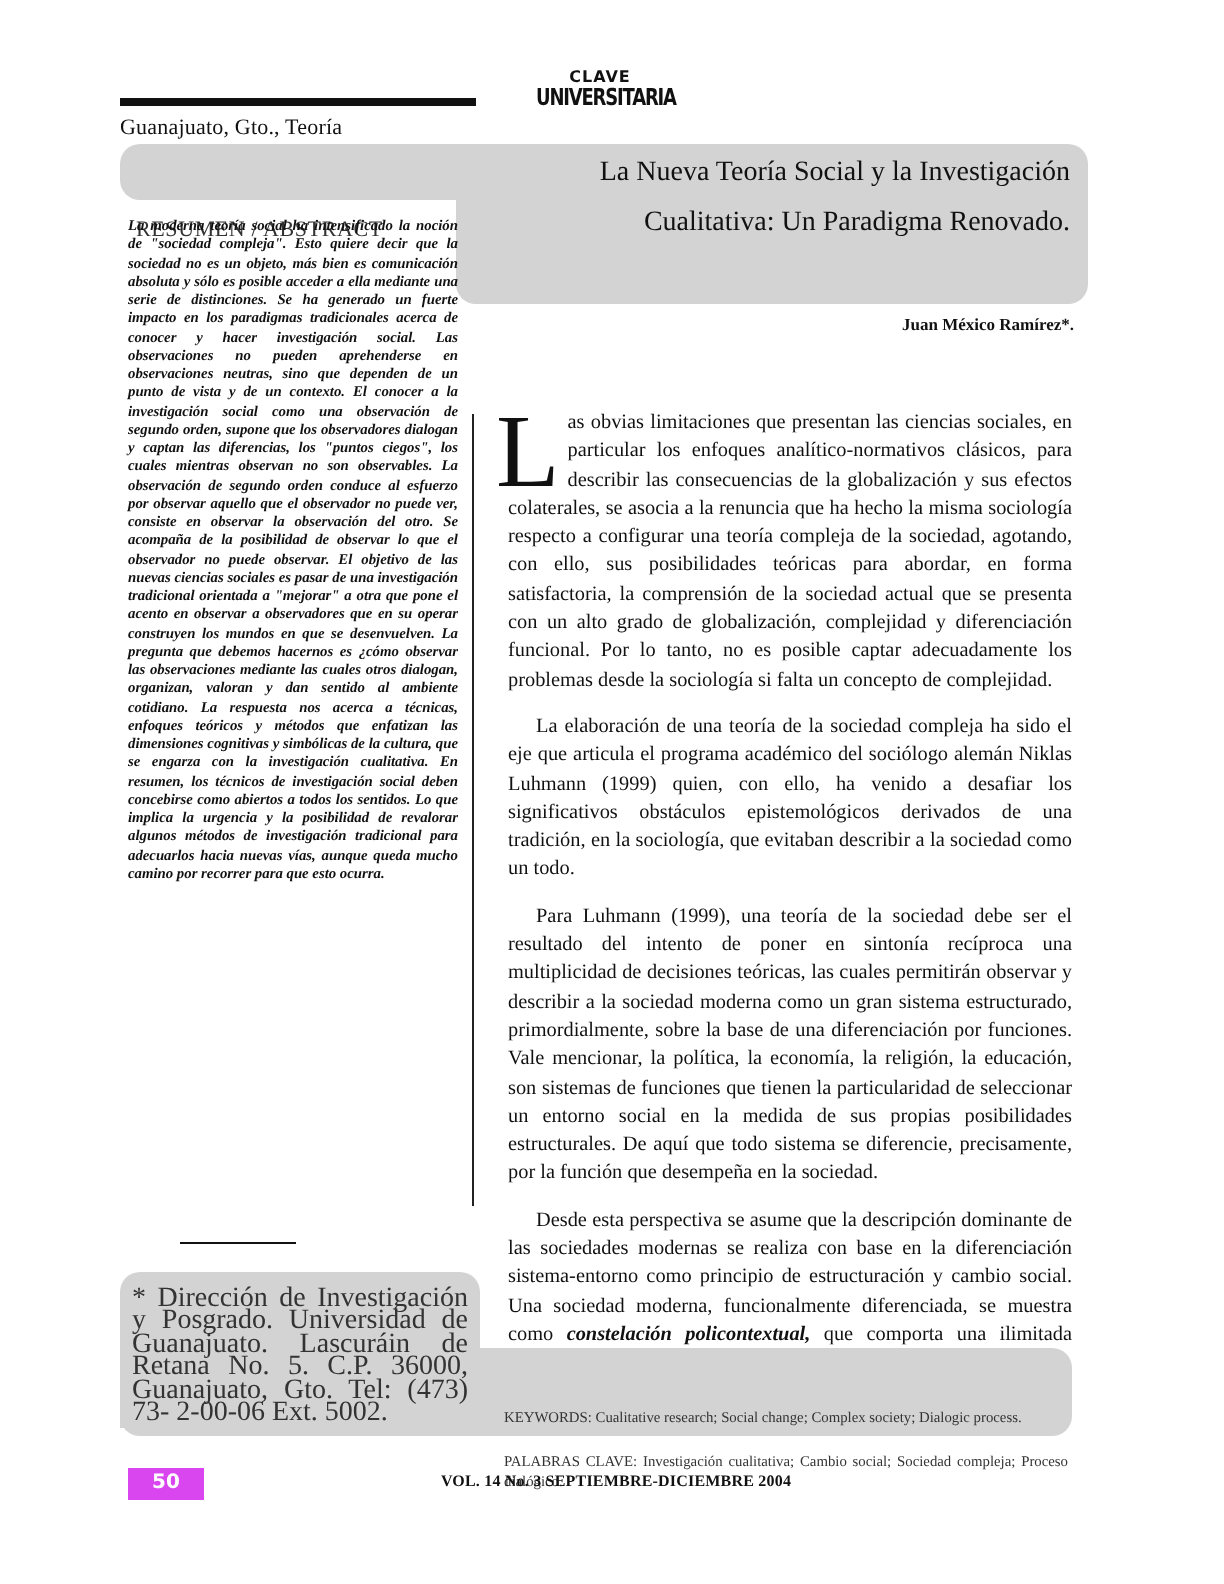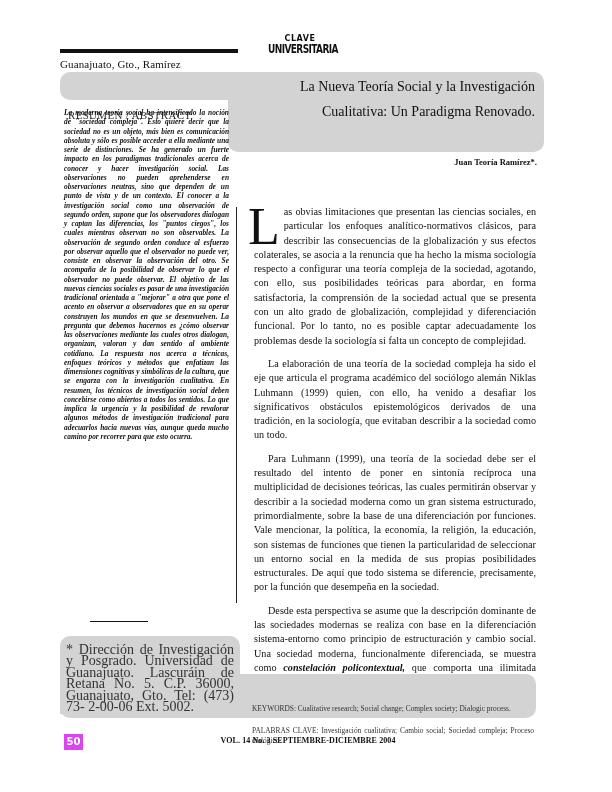--- a/index.html
+++ b/index.html
@@ -41,41 +41,41 @@
   #fn-rule { left: 90px; top: 621px; width: 58px; height: 1px; background: #111; }
   #footnote-box { left: 60px; top: 636px; width: 180px; height: 78px; background: #d3d3d3; border-radius: 10px 10px 0 0; }
   #footnote { left: 66px; top: 644px; width: 168px; font-size: 14px; line-height: 11.4px; color: #333; text-align: justify; }
 
   
   #kw-box { left: 60px; top: 674px; width: 476px; height: 44px; background: #d3d3d3; border-radius: 0 10px 10px 10px; }
   #keywords-es { left: 252px; top: 678px; width: 282px; font-size: 7.4px; line-height: 9.5px; color: #333; text-align: justify; margin-top: 48px; }
   #keywords-en { left: 252px; top: 704px; width: 282px; font-size: 7.4px; color: #333; text-align: left; white-space: nowrap; }
 
   
-  #page-num { left: 64px; top: 734px; width: 19px; height: 16px; background: #d946ef; color: #fff;
+  #page-num { left: 64px; top: 734px; width: 38px; height: 16px; background: #d946ef; color: #fff;
               font-family: "DejaVu Sans", sans-serif; font-weight: bold; font-size: 10px; text-align: center; line-height: 16px; }
   #issue { left: 178px; top: 736px; width: 260px; text-align: center; font-size: 8px; font-weight: bold; letter-spacing: 0.1px; }
   em.ital { font-style: italic; font-weight: bold; }
 </style>
 </head>
 <body>
 
 <div id="top-rule" class="abs"></div>
-<div id="location" class="abs">Guanajuato, Gto., Ramírez</div>
+<div id="location" class="abs">Guanajuato, Gto., Teoría</div>
 <div id="logo" class="abs">
   <div class="l1">CLAVE</div>
   <div class="l2">UNIVERSITARIA</div>
 </div>
 
 <div id="gray-top" class="abs"></div>
 <div id="gray-title" class="abs"></div>
 <div id="abstract-label" class="abs">RESUMEN / ABSTRACT</div>
 
 <div id="title" class="abs">La Nueva Teoría Social y la Investigación Cualitativa: Un Paradigma Renovado.</div>
-<div id="author" class="abs">Juan Teoría Ramírez*.</div>
+<div id="author" class="abs">Juan México Ramírez*.</div>
 
 <div id="abstract" class="abs">La moderna teoría social ha intensificado la noción de "sociedad compleja". Esto quiere decir que la sociedad no es un objeto, más bien es comunicación absoluta y sólo es posible acceder a ella mediante una serie de distinciones. Se ha generado un fuerte impacto en los paradigmas tradicionales acerca de conocer y hacer investigación social. Las observaciones no pueden aprehenderse en observaciones neutras, sino que dependen de un punto de vista y de un contexto. El conocer a la investigación social como una observación de segundo orden, supone que los observadores dialogan y captan las diferencias, los "puntos ciegos", los cuales mientras observan no son observables. La observación de segundo orden conduce al esfuerzo por observar aquello que el observador no puede ver, consiste en observar la observación del otro. Se acompaña de la posibilidad de observar lo que el observador no puede observar. El objetivo de las nuevas ciencias sociales es pasar de una investigación tradicional orientada a "mejorar" a otra que pone el acento en observar a observadores que en su operar construyen los mundos en que se desenvuelven. La pregunta que debemos hacernos es ¿cómo observar las observaciones mediante las cuales otros dialogan, organizan, valoran y dan sentido al ambiente cotidiano. La respuesta nos acerca a técnicas, enfoques teóricos y métodos que enfatizan las dimensiones cognitivas y simbólicas de la cultura, que se engarza con la investigación cualitativa. En resumen, los técnicos de investigación social deben concebirse como abiertos a todos los sentidos. Lo que implica la urgencia y la posibilidad de revalorar algunos métodos de investigación tradicional para adecuarlos hacia nuevas vías, aunque queda mucho camino por recorrer para que esto ocurra.</div>
 <div id="col-divider" class="abs"></div>
 
 <div id="body" class="abs">
   <p class="first"><span id="dropcap">L</span><span>as obvias limitaciones que presentan las ciencias sociales, en particular los enfoques analítico-normativos clásicos, para describir las consecuencias de la globalización y sus efectos colaterales, se asocia a la renuncia que ha hecho la misma sociología respecto a configurar una teoría compleja de la sociedad, agotando, con ello, sus posibilidades teóricas para abordar, en forma satisfactoria, la comprensión de la sociedad actual que se presenta con un alto grado de globalización, complejidad y diferenciación funcional. Por lo tanto, no es posible captar adecuadamente los problemas desde la sociología si falta un concepto de complejidad.</span></p>
   <p>La elaboración de una teoría de la sociedad compleja ha sido el eje que articula el programa académico del sociólogo alemán Niklas Luhmann (1999) quien, con ello, ha venido a desafiar los significativos obstáculos epistemológicos derivados de una tradición, en la sociología, que evitaban describir a la sociedad como un todo.</p>
   <p>Para Luhmann (1999), una teoría de la sociedad debe ser el resultado del intento de poner en sintonía recíproca una multiplicidad de decisiones teóricas, las cuales permitirán observar y describir a la sociedad moderna como un gran sistema estructurado, primordialmente, sobre la base de una diferenciación por funciones. Vale mencionar, la política, la economía, la religión, la educación, son sistemas de funciones que tienen la particularidad de seleccionar un entorno social en la medida de sus propias posibilidades estructurales. De aquí que todo sistema se diferencie, precisamente, por la función que desempeña en la sociedad.</p>
   <p><span>Desde esta perspectiva se asume que la descripción dominante de las sociedades modernas se realiza con base en la diferenciación sistema-entorno como principio de estructuración y cambio social. Una sociedad moderna, funcionalmente diferenciada, se muestra como </span><em class="ital">constelación policontextual,</em><span> que comporta una ilimitada variedad de contextos, clasificaciones, capas, ámbitos. Ya no existe</span></p>
 </div>

